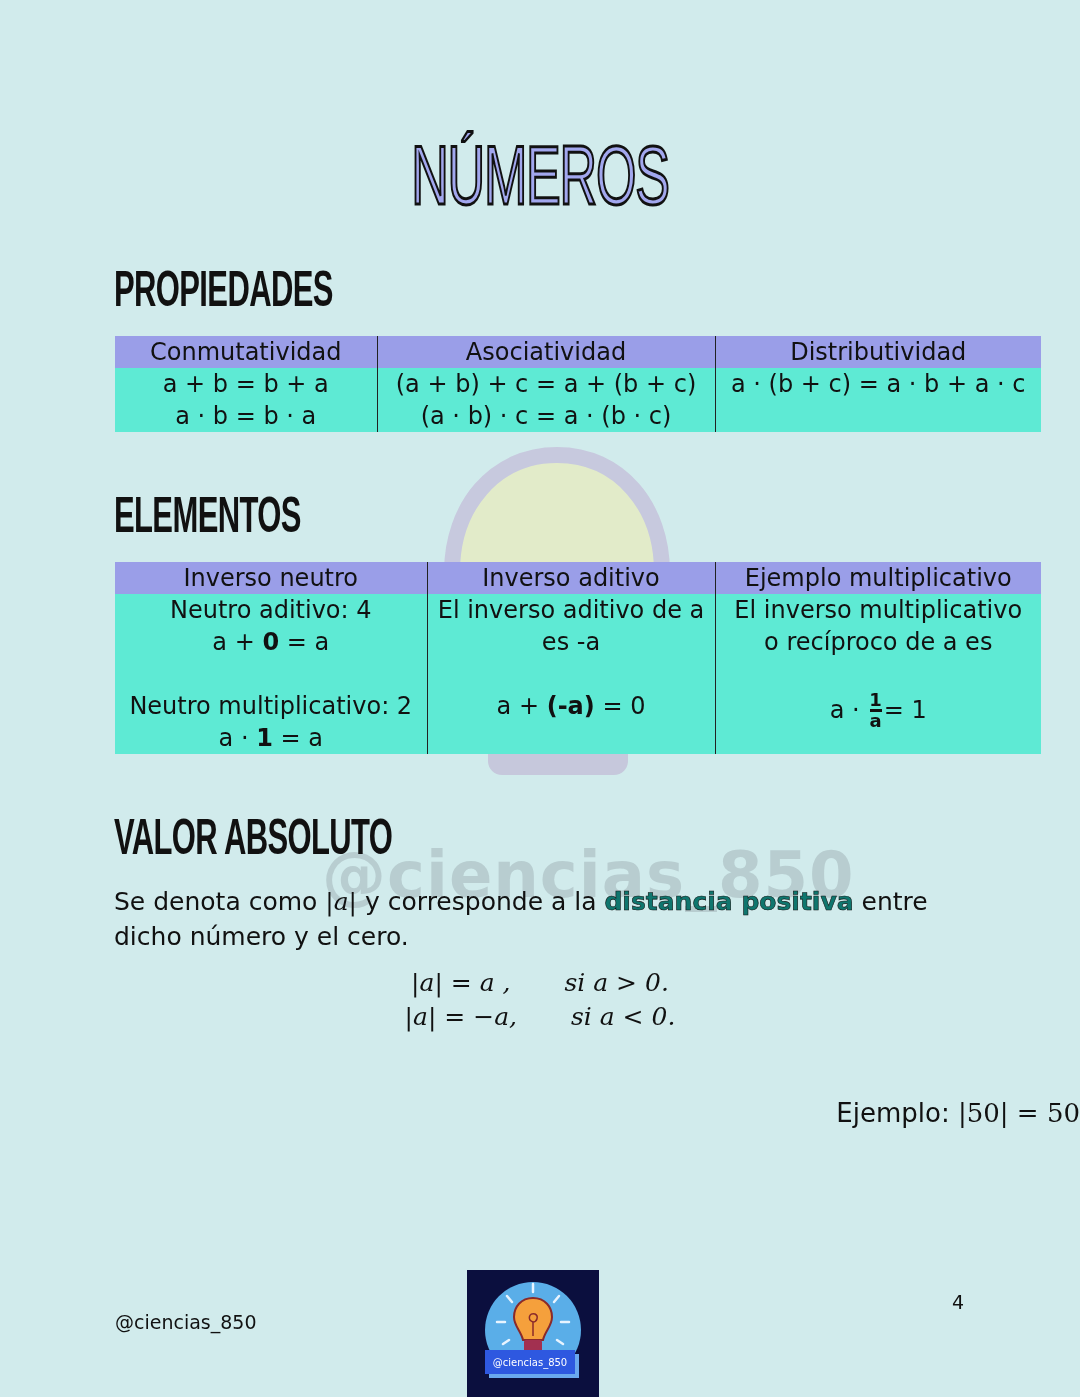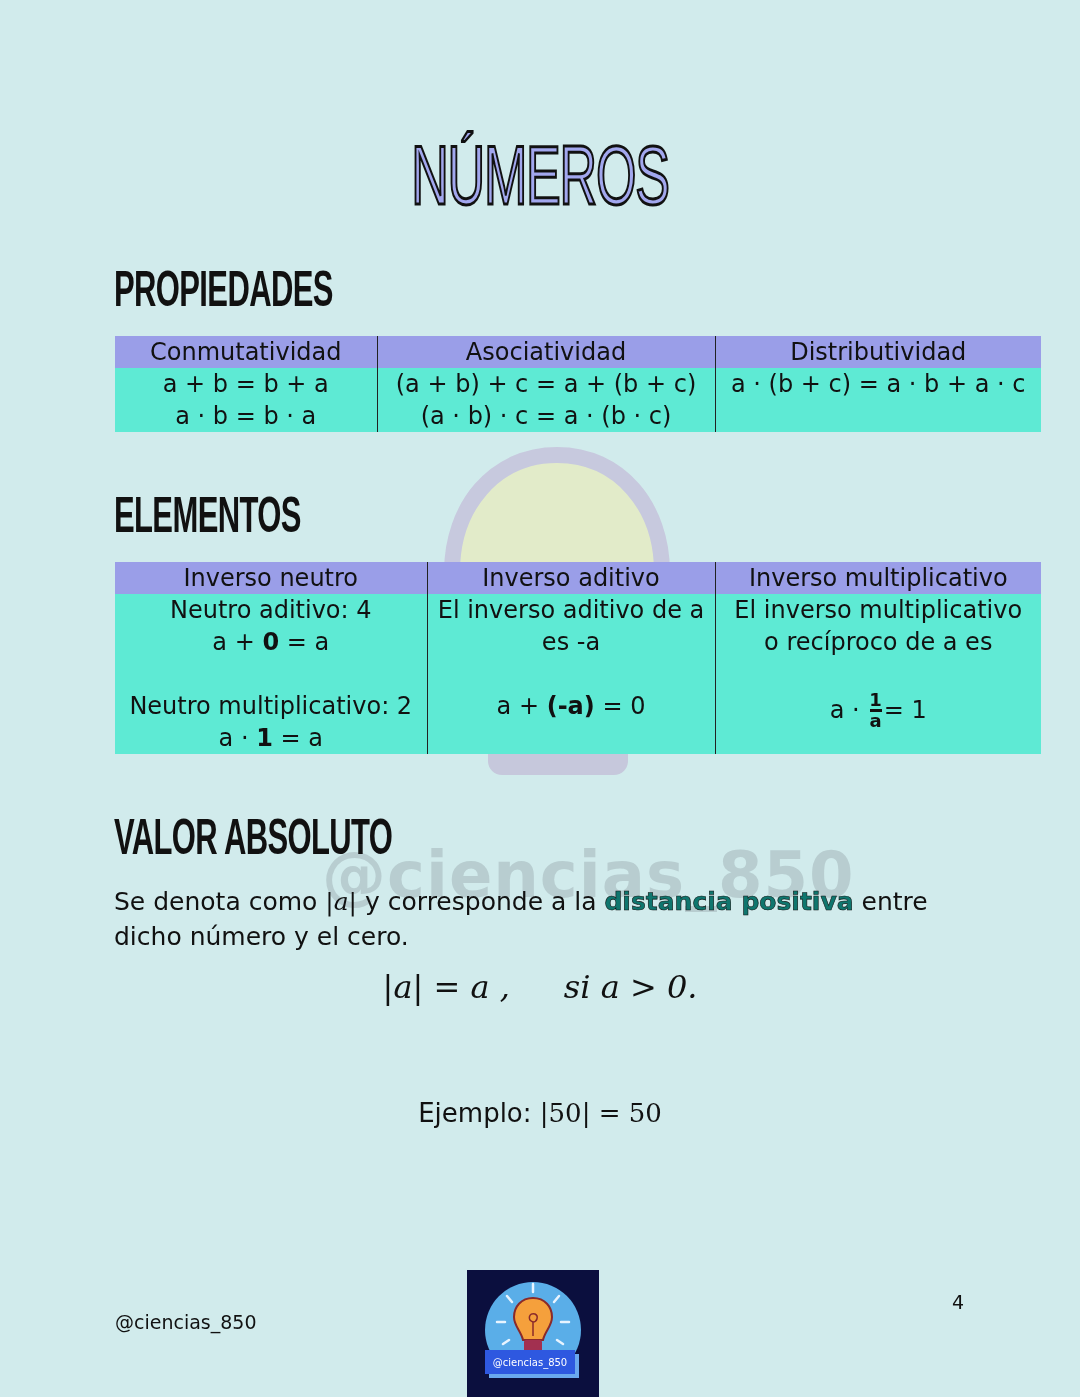--- a/index.html
+++ b/index.html
@@ -66,26 +66,26 @@
 
   .para {
     position: absolute; left: 114px; top: 884px; width: 860px;
     font-size: 25px; line-height: 35px; color: #111;
   }
   .para .em { font-weight: bold; color: #0f766e; margin-top: 40px; -webkit-text-stroke: 0.6px #111; }
   .para i { font-family: "DejaVu Serif", serif; }
 
   .math {
     position: absolute; left: 0; right: 0; text-align: center;
-    font-family: "DejaVu Serif", serif; font-size: 32px; color: #111;
+    font-family: "DejaVu Serif", serif; font-size: 25px; color: #111;
   }
   .math i { font-style: italic; }
   .math .gap { display: inline-block; width: 54px; }
   .example {
-    position: absolute; left: 0; right: 0; text-align: center;
+    position: absolute; left: 0; right: 0; text-align: right;
     font-size: 26px; color: #111;
   }
   .example .num { font-family: "DejaVu Serif", serif; }
 
   .footer-handle {
     position: absolute; left: 115px; top: 1311px; font-size: 19px; color: #111;
   }
   .page-num {
     position: absolute; left: 952px; top: 1291px; font-size: 19px; color: #111;
   }
@@ -143,21 +143,21 @@
   <table class="grid" style="top:562px">
     <colgroup>
         <col style="width:312px">
         <col style="width:288px">
         <col style="width:326px">
       </colgroup>
     <thead>
       <tr>
         <th>Inverso neutro</th>
         <th>Inverso aditivo</th>
-        <th>Inverso multiplicativo</th>
+        <th>Ejemplo multiplicativo</th>
       </tr>
     </thead>
     <tbody>
       <tr style="height:160px">
         <td>
           <span class="line">Neutro aditivo: 4</span>
           <span class="line"><span>a + </span><span class="bold-o">0</span><span> = a</span></span>
           <span class="line" style="height:32px"></span>
           <span class="line">Neutro multiplicativo: 2</span>
           <span class="line"><span>a · </span><span class="bold-o">1</span><span> = a</span></span>
@@ -175,20 +175,21 @@
           <span class="line"><span>a · </span><span class="frac"><span style="display:block">1</span><span class="bar"></span><span style="display:block">a</span></span><span>= 1</span></span>
         </td>
       </tr>
     </tbody>
   </table>
 
   <h2 class="section-h" style="top:810px">VALOR ABSOLUTO</h2>
   <p class="para"><span>Se denota como </span><i>|a|</i><span> y corresponde a la </span><span class="em">distancia positiva</span><span> entre dicho número y el cero.</span></p>
 
   <div class="math" style="top:968px"><i>|a| = a ,</i><span class="gap"></span><i>si a &gt; 0.</i></div>
+  <div class="math" style="top:1002px"><i>|a| = −a,</i><span class="gap"></span><i>si a &lt; 0.</i></div>
 
   <div class="example" style="top:1098px"><span>Ejemplo: </span><span class="num">|50| = 50</span></div>
 
   <div class="footer-handle">@ciencias_850</div>
   <div class="page-num">4</div>
 
   <div class="logo">
     <svg width="132" height="127" viewBox="0 0 132 127">
       <circle cx="66" cy="60" r="48" fill="#5aaee8"></circle>
       <g stroke="#e8f4ff" stroke-width="2.5" stroke-linecap="round">

